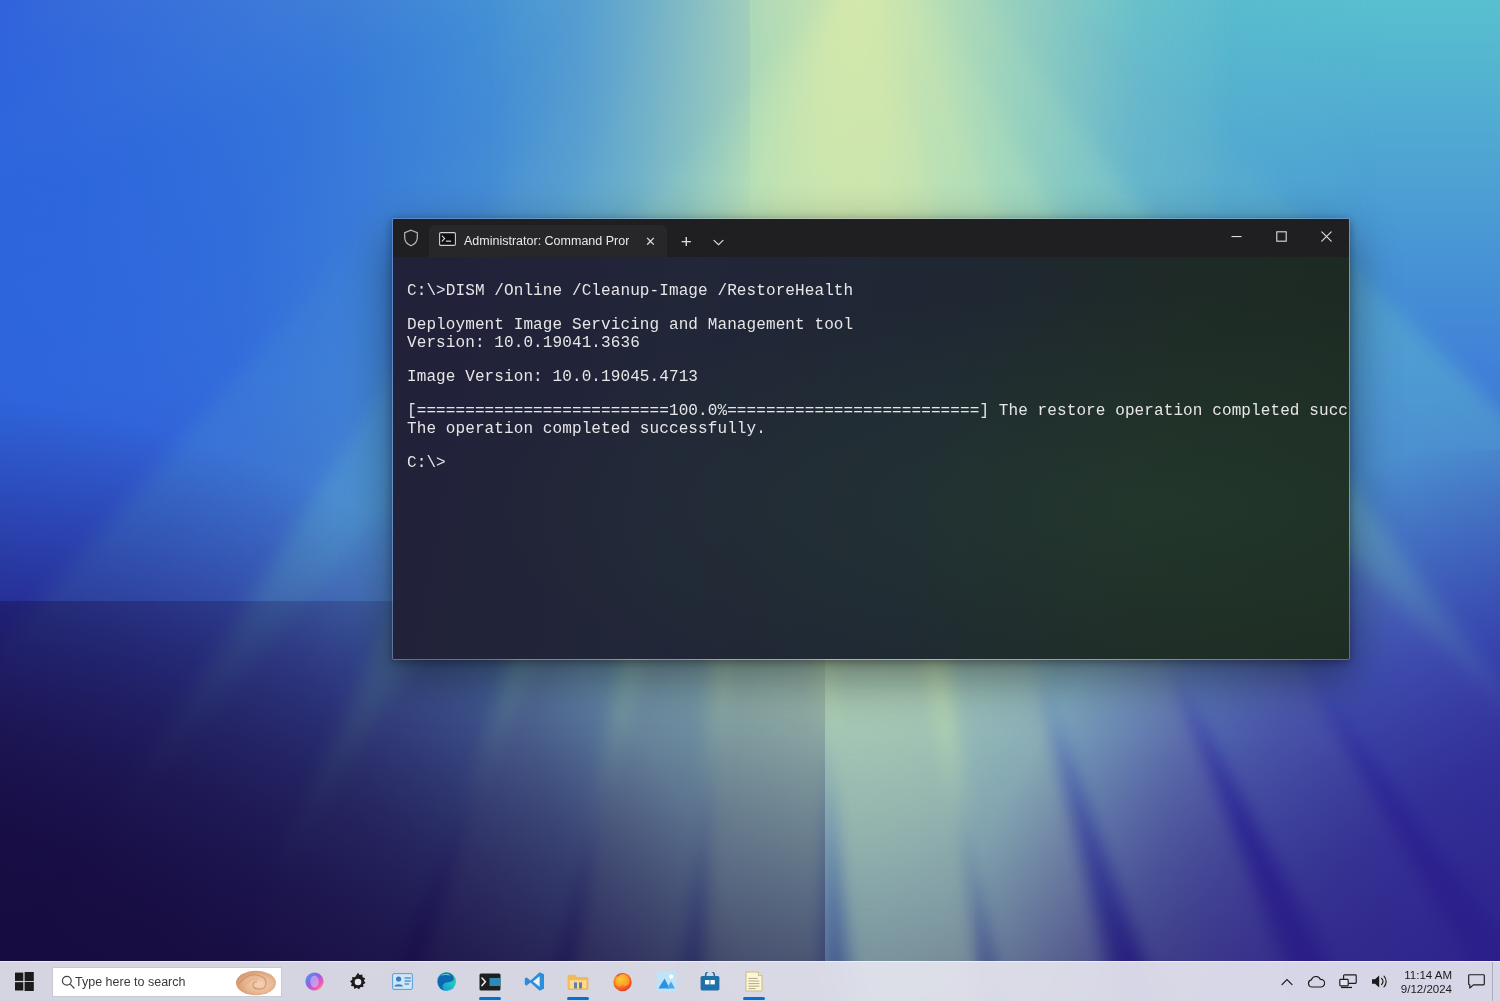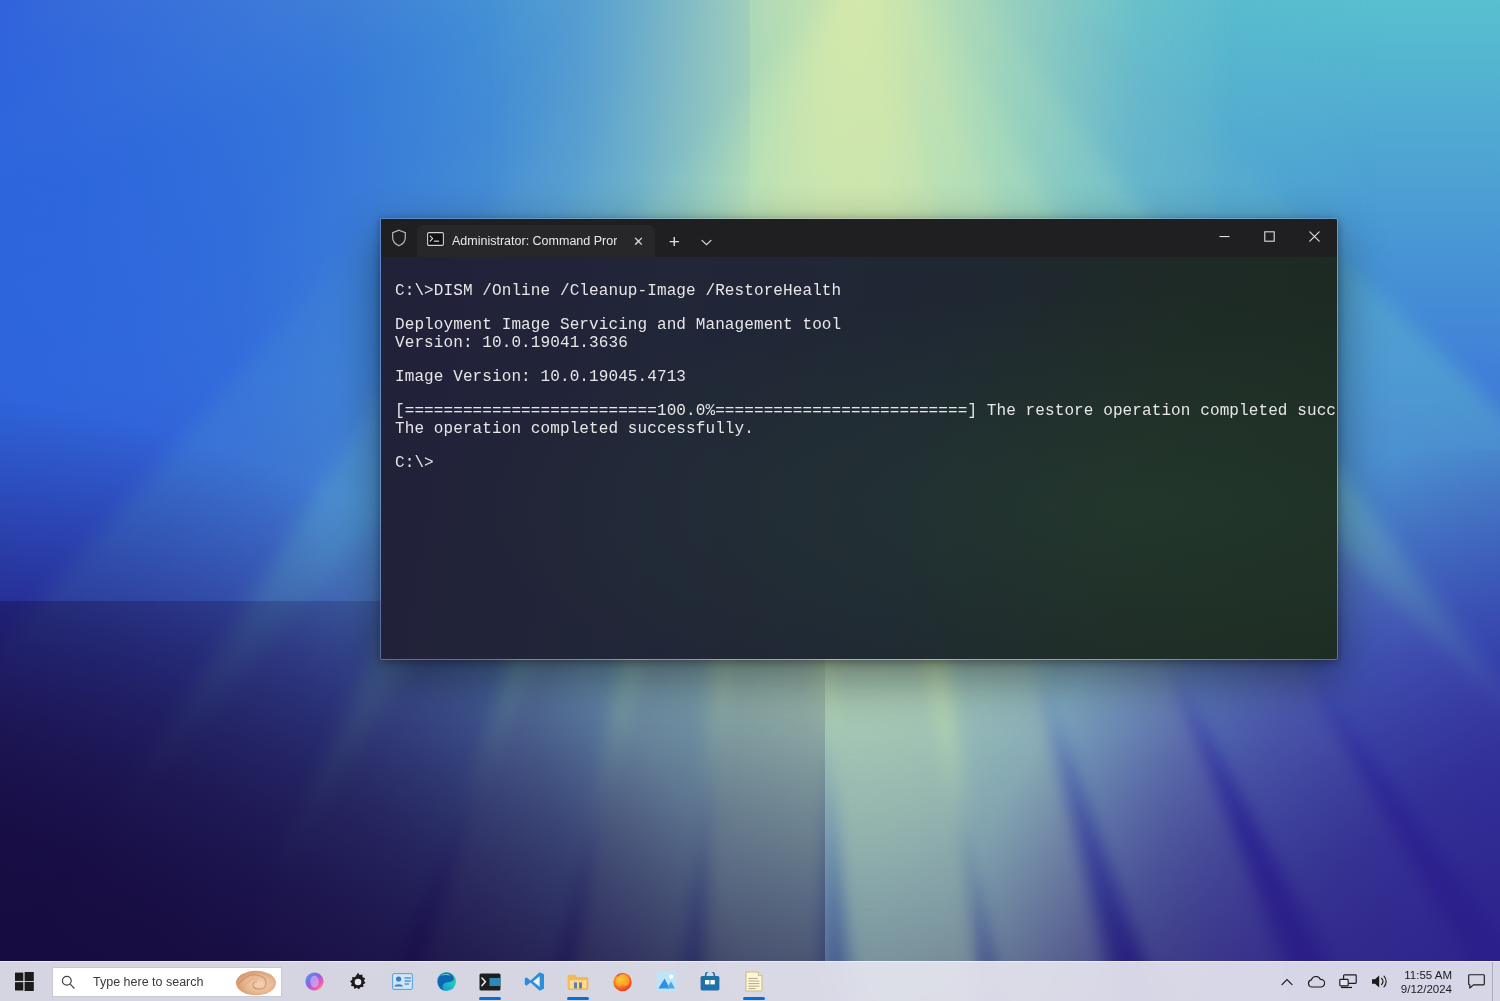--- a/index.html
+++ b/index.html
@@ -63,21 +63,21 @@
     transform:rotate(-21deg); transform-origin:0 0; filter:blur(14px);
   }
   
   .wp-bottomdark {
     position:absolute; left:0; bottom:0; width:55%; height:40%;
     background:linear-gradient(200deg, rgba(20,10,60,0) 0%, rgba(20,10,60,0.75) 90%);
   }
 
   
   #terminal {
-    position:absolute; left:380px; top:218px; width:958px; height:442px;
+    position:absolute; left:392px; top:218px; width:958px; height:442px;
     box-shadow:0 18px 48px rgba(0,0,0,0.45), 0 2px 8px rgba(0,0,0,0.35);
     border:1px solid rgba(150,150,180,0.35);
     border-radius:2px;
     overflow:hidden;
     display:flex; flex-direction:column;
   }
   .titlebar {
     height:38px; background:#1f1f22; flex:0 0 38px;
     display:flex; align-items:stretch; position:relative;
   }
@@ -140,21 +140,21 @@
     display:flex; align-items:center;
     border-top:1px solid rgba(255,255,255,0.5);
   }
   .start {
     width:48px; height:40px; display:flex; align-items:center; justify-content:center;
     cursor:pointer;
   }
   .searchbox {
     width:230px; height:30px; margin-left:4px;
     background:#fff; border:1px solid #c9c9d4;
-    display:flex; align-items:center; gap:18px; padding:0 8px;
+    display:flex; align-items:center; gap:0; padding:0 8px;
     position:relative; cursor:text;
   }
   .searchbox .placeholder { font-size:12.5px; color:#3a3a3a; }
   .shell-icon { position:absolute; right:4px; top:2px; }
   .tb-icons { display:flex; align-items:center; margin-left:12px; gap:4px; }
   .tb-item {
     width:40px; height:40px; position:relative;
     display:flex; align-items:center; justify-content:center; cursor:pointer;
   }
   .tb-item .underline {
@@ -446,21 +446,21 @@
         </svg>
       </div>
       <div class="tray-item">
         <svg width="18" height="15" viewBox="0 0 18 15">
           <path d="M1 5.2 H4 L8.2 1.6 V13.4 L4 9.8 H1 Z" fill="#1b1b1b"></path>
           <path d="M10.6 4.4 A4.6 4.6 0 0 1 10.6 10.6" fill="none" stroke="#1b1b1b" stroke-width="1.15" stroke-linecap="round"></path>
           <path d="M13 2.2 A7.6 7.6 0 0 1 13 12.8" fill="none" stroke="#1b1b1b" stroke-width="1.15" stroke-linecap="round"></path>
         </svg>
       </div>
       <div class="clock">
-        <span>11:55 AM</span>
+        <span>11:14 AM</span>
         <span>9/12/2024</span>
       </div>
       <div class="tray-item">
         <svg width="17" height="15" viewBox="0 0 17 15">
           <path d="M0.7 1.6 A0.9 0.9 0 0 1 1.6 0.7 H15.4 A0.9 0.9 0 0 1 16.3 1.6 V10 A0.9 0.9 0 0 1 15.4 10.9 H5.4 L1.8 14 V10.9 H1.6 A0.9 0.9 0 0 1 0.7 10 Z" fill="none" stroke="#1b1b1b" stroke-width="1.15" stroke-linejoin="round"></path>
         </svg>
       </div>
       <div class="showdesk"></div>
     </div>
   </div>

